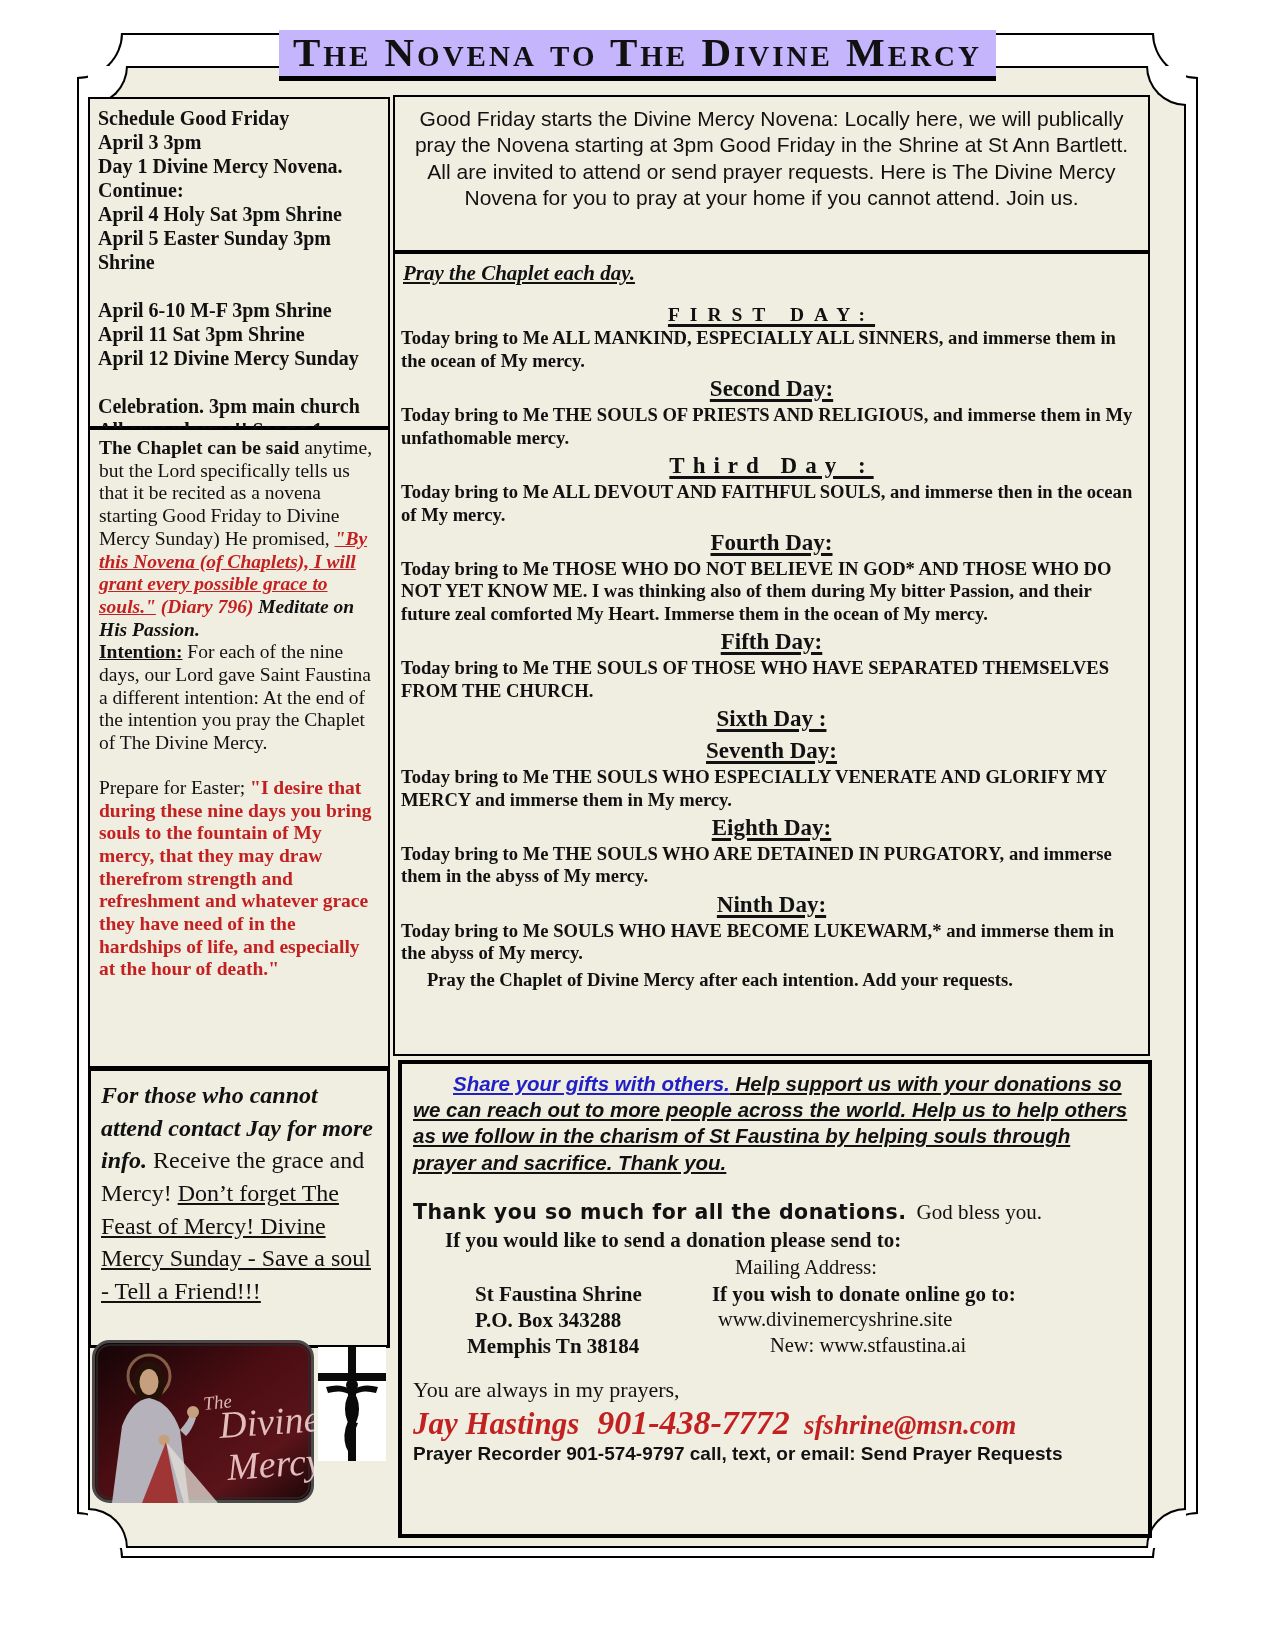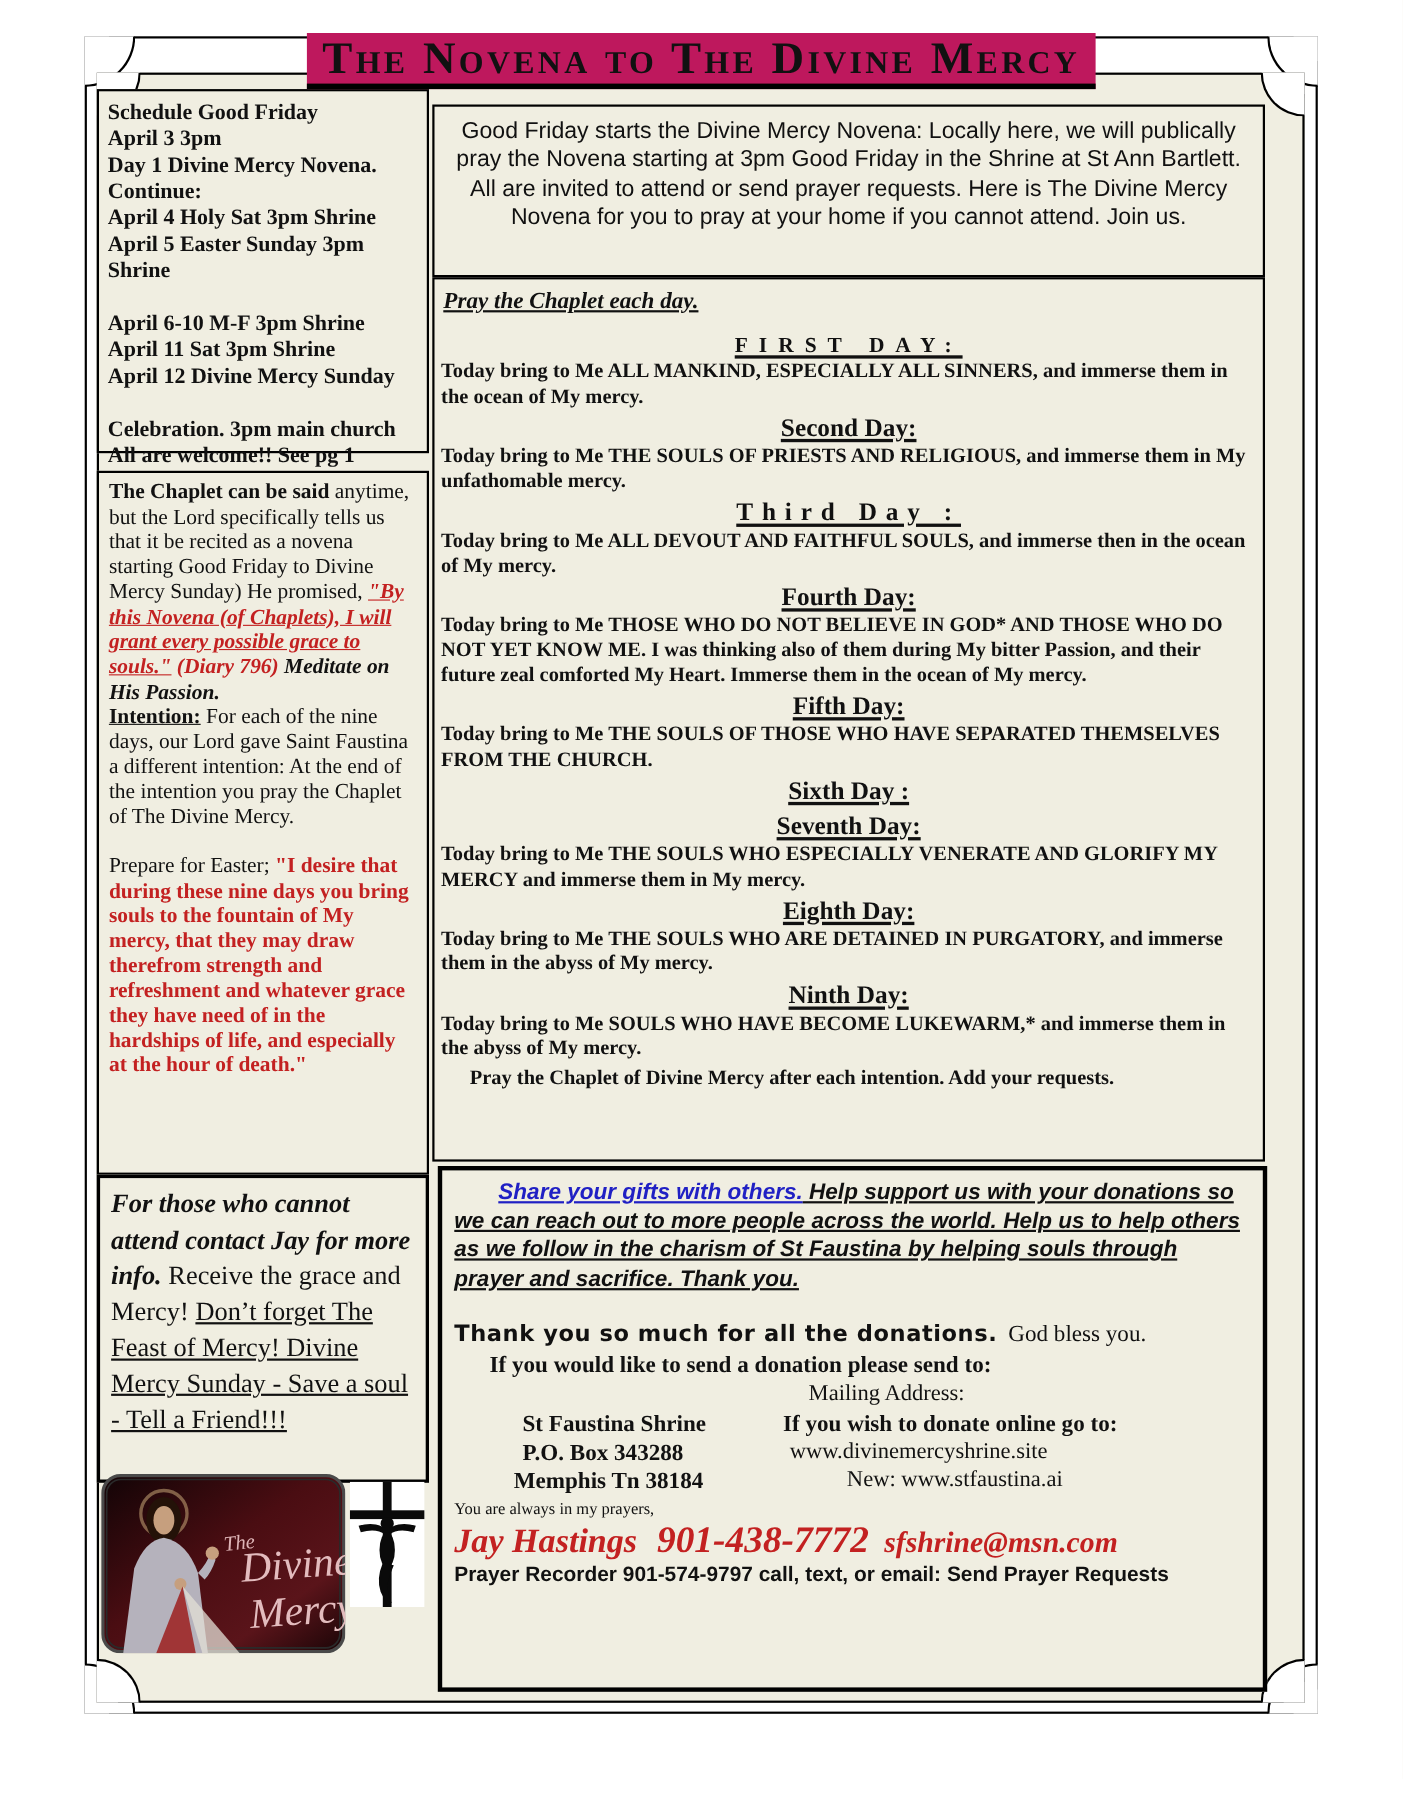--- a/index.html
+++ b/index.html
@@ -18,30 +18,30 @@
   .c-tl { top:-2px; left:-2px;  border-bottom-right-radius:100%; border-right:2px solid #000; border-bottom:2px solid #000; }
   .c-tr { top:-2px; right:-2px; border-bottom-left-radius:100%;  border-left:2px solid #000;  border-bottom:2px solid #000; }
   .c-bl { bottom:-2px; left:-2px;  border-top-right-radius:100%; border-right:2px solid #000; border-top:2px solid #000; }
   .c-br { bottom:-2px; right:-2px; border-top-left-radius:100%;  border-left:2px solid #000;  border-top:2px solid #000; }
   .plaque .corner { width:46px; height:46px; }
   .panel  .corner { width:40px; height:40px; }
 
   
   .title-wrap { position:absolute; left:0; right:0; top:30px; text-align:center; z-index:6; }
   .doc-title {
-    display:inline-block; background:#be185d; font-weight:bold; font-size:41px;
+    display:inline-block; background:#c4b5fd; font-weight:bold; font-size:41px;
     font-variant:small-caps; letter-spacing:3px; line-height:1.0;
     border-bottom:5px solid #000; padding:2px 14px 3px 14px;
   }
 
   
   .box { position:absolute; background:#f0eee1; border:2px solid #000; z-index:4; }
 
   
-  .schedule-box { left:88px; top:81px;  width:302px; height:331px; padding:7px 8px; 
+  .schedule-box { left:88px; top:97px;  width:302px; height:331px; padding:7px 8px; 
                   font-weight:bold; font-size:20px; line-height:1.2; }
   .sched-line { min-height:24px; }
   .chaplet-box  { left:88px; top:428px; width:302px; height:640px; padding:7px 9px;
                   font-size:19.5px; line-height:1.165; }
   .b  { font-weight:bold; }
   .bi { font-weight:bold; font-style:italic; }
   .red { color:#c32121; }
   .red-q { color:#c32121; font-weight:bold; font-style:italic; text-decoration:underline; }
   .red-i { color:#c32121; font-weight:bold; font-style:italic; }
   .u { text-decoration:underline; }
@@ -82,21 +82,21 @@
   .send-line { font-weight:bold; font-size:21px; margin-top:3px;margin-left:32px; }
   .mailing-line { font-size:20.5px; margin-left:62px; margin-top:3px;text-align:center; }
   .addr-row { display:flex; margin-top:2px; }
   .addr-left { margin-left:62px; }
   .addr-left div { font-weight:bold; font-size:21px; line-height:1.25; }
   .addr-left .city { margin-left:-8px; }
   .addr-right { margin-left:70px; }
   .addr-right .online-head { font-weight:bold; font-size:21px; line-height:1.25; }
   .addr-right .url1 { font-size:20.5px; line-height:1.25; margin-left:6px; }
   .addr-right .url2 { font-size:20.5px; line-height:1.25; margin-left:58px; }
-  .prayers-line { font-size:15px; line-height:1.2; margin-top:3px; }
+  .prayers-line { font-size:22px; line-height:1.2; margin-top:17px; }
   .signature-line { color:#c32121; font-weight:bold; font-style:italic; margin-top:1px; line-height:1.1; }
   .sig-name  { font-size:31px; margin-right:18px; }
   .sig-phone { font-size:34px; margin-right:14px; }
   .sig-email { font-size:27px; }
   .recorder-line { font-family:"Liberation Sans", sans-serif; font-weight:bold; font-size:19px; margin-top:2px; }
 </style>
 </head>
 <body>
 
 <div id="canvas">

